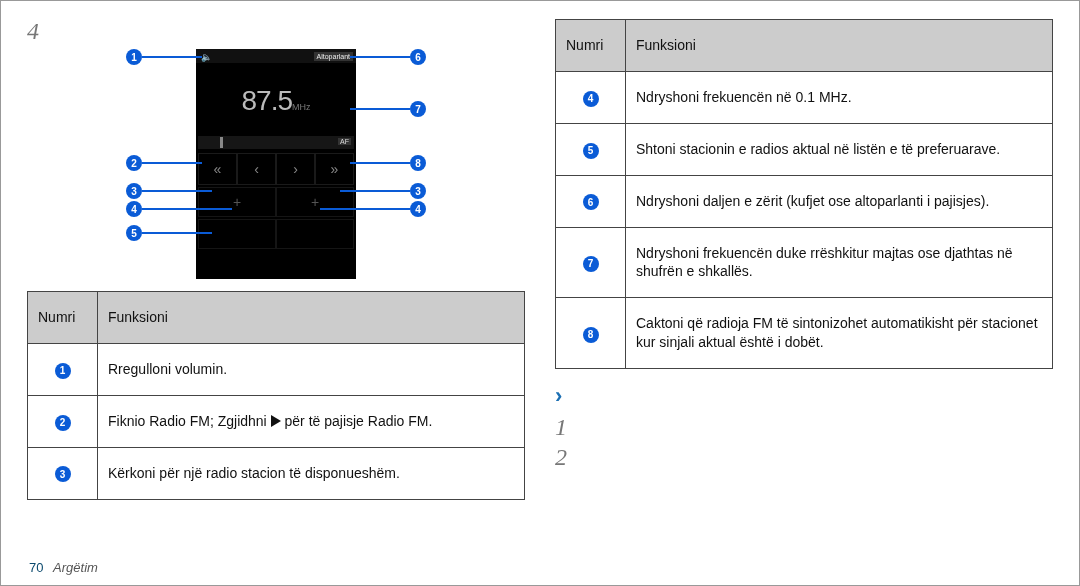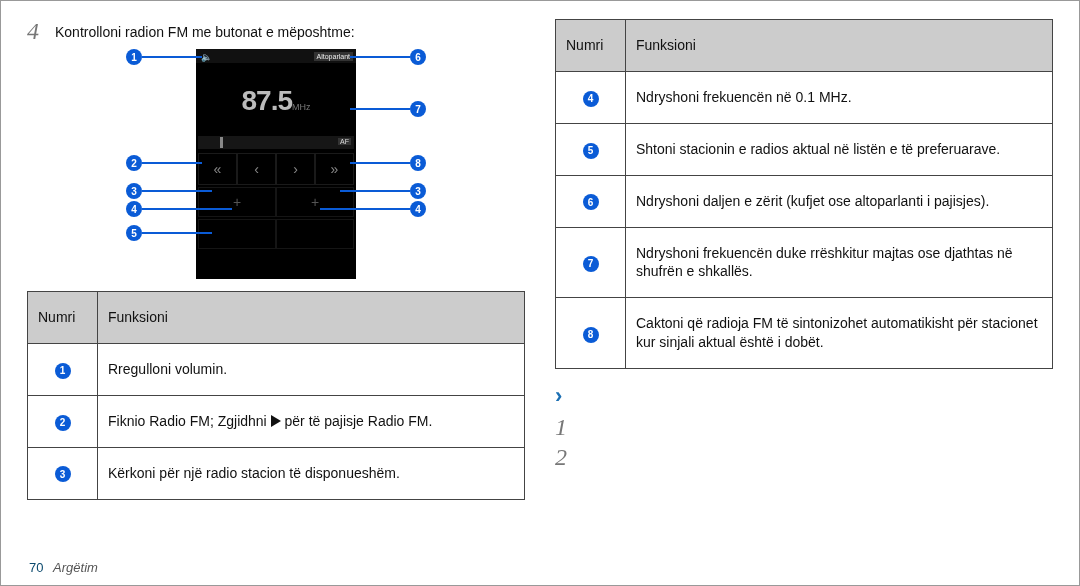--- a/index.html
+++ b/index.html
@@ -44,21 +44,21 @@
     background: #000;
     margin: 0 auto;
     position: relative;
     color: #ddd;
     font-size: 10px;
   }
   .radio .topbar { height: 14px; display:flex; justify-content:flex-end; align-items:center; padding:0 3px; background:#111;}
   .radio .topbar .tag { background:#333; color:#eee; font-size:7px; padding:1px 3px;}
   .radio .volicon { position:absolute; top:3px; left:5px; font-size:9px; color:#ccc;}
   .radio .freq { text-align:center; padding:22px 0 14px 0; }
-  .radio .freq .big { font-size:28px; color:#bbb; letter-spacing:-1px; font-weight:700;}
+  .radio .freq .big { font-size:28px; color:#bbb; letter-spacing:-1px; font-weight:400;}
   .radio .freq .mhz { font-size:9px; color:#777;margin-top:40px; }
   .radio .slider { height:14px; background:#161616; margin:4px 2px; position:relative; border-top:1px solid #000;}
   .radio .slider .knob { position:absolute; left:22px; top:1px; width:3px; height:11px; background:#888;}
   .radio .slider .af { position:absolute; right:3px; top:2px; font-size:7px; background:#333; padding:0 2px;}
   .radio .ctrlrow { display:flex; height:32px; margin:2px 2px;}
   .radio .ctrlrow div { flex:1; border:1px solid #1a1a1a; display:flex; align-items:center; justify-content:center; color:#888; font-size:14px;}
   .radio .plusrow { display:flex; height:30px; margin:2px 2px;}
   .radio .plusrow div { flex:1; border:1px solid #151515; display:flex; align-items:center; justify-content:center; color:#555; font-size:14px;}
 
   
@@ -124,21 +124,20 @@
 </style>
 </head>
 <body>
 
 <div class="page">
   <div class="columns">
 
     <div class="col">
       <div class="step-line">
         <div class="step-num">4</div>
-        <div class="step-text">Kontrolloni radion FM me butonat e mëposhtme:</div>
       </div>
 
       <div class="radio-wrap">
         <div class="radio">
           <div class="volicon">🔈</div>
           <div class="topbar">
             <span class="tag">Altoparlant</span>
           </div>
           <div class="freq">
             <span class="big">87.5</span><span class="mhz">MHz</span>

